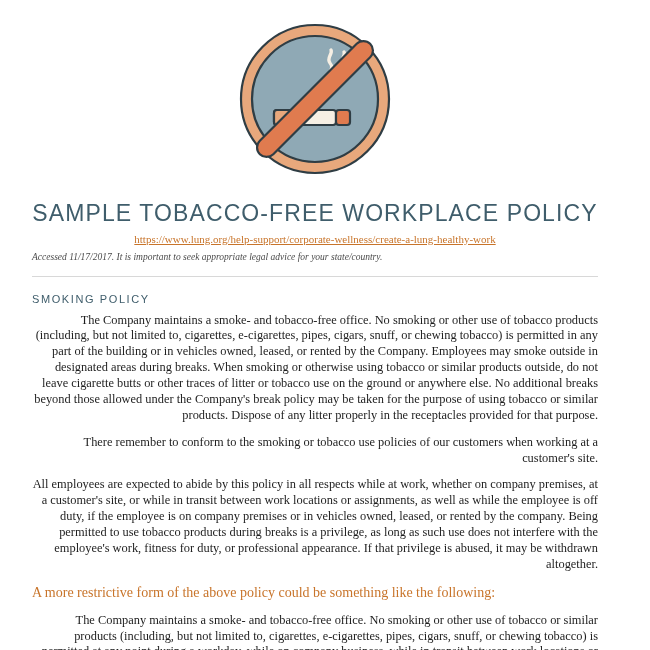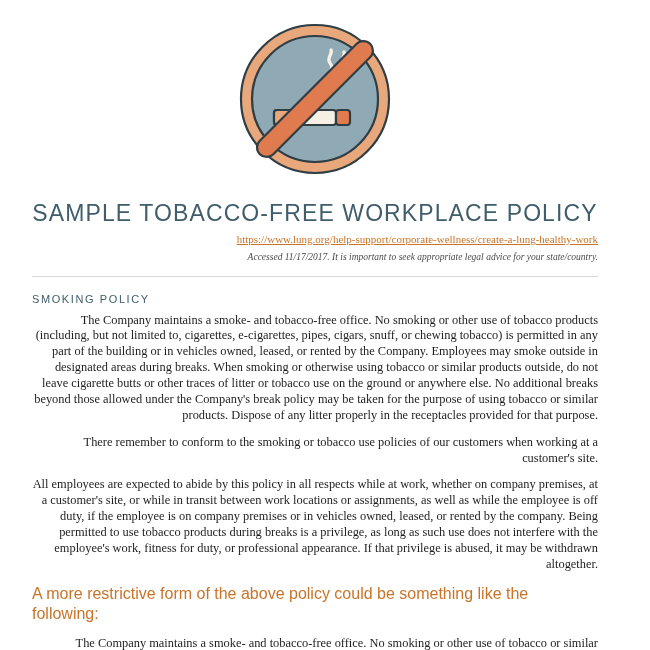--- a/index.html
+++ b/index.html
@@ -51,30 +51,30 @@
   .info-label {
     text-align: center;
     font-family: "Liberation Sans", sans-serif;
     font-size: 10px;
     letter-spacing: 2.1px;
     color: #4a4a4a;
     font-weight: bold;
     margin-top: 16px;
   }
   .info-link {
-    text-align: right;
+    text-align: center;
     font-family: "Liberation Serif", serif;
     font-size: 11px;
     color: #c8742a;
     text-decoration: underline;
     margin-top: 5px;
     word-break: break-all;
   }
   .info-note {
-    text-align: right;
+    text-align: left;
     font-family: "Liberation Serif", serif;
     font-style: italic;
     font-size: 9.5px;
     color: #4a4a4a;
     margin-top: 7px;
   }
   .divider {
     border: 0;
     border-top: 1px solid #d8d8d8;
     margin: 14px 0 0 0;
@@ -91,22 +91,22 @@
   }
   p.body-text {
     font-family: "Liberation Serif", serif;
     font-size: 12.4px;
     line-height: 1.28;
     color: #1d1d1d;
     margin: 0 0 11px 0;
     text-align: right;
   }
   p.accent-text {
-    font-family: Liberation Sans, sans-serif;
-    font-size: 16px;
+    font-family: Liberation Serif, serif;
+    font-size: 14px;
     line-height: 1.28;
     color: #c8742a;
     margin: 0 0 11px 0;
   }
   .clipped {
     position: relative;
   }
 </style>
 </head>
 <body>

